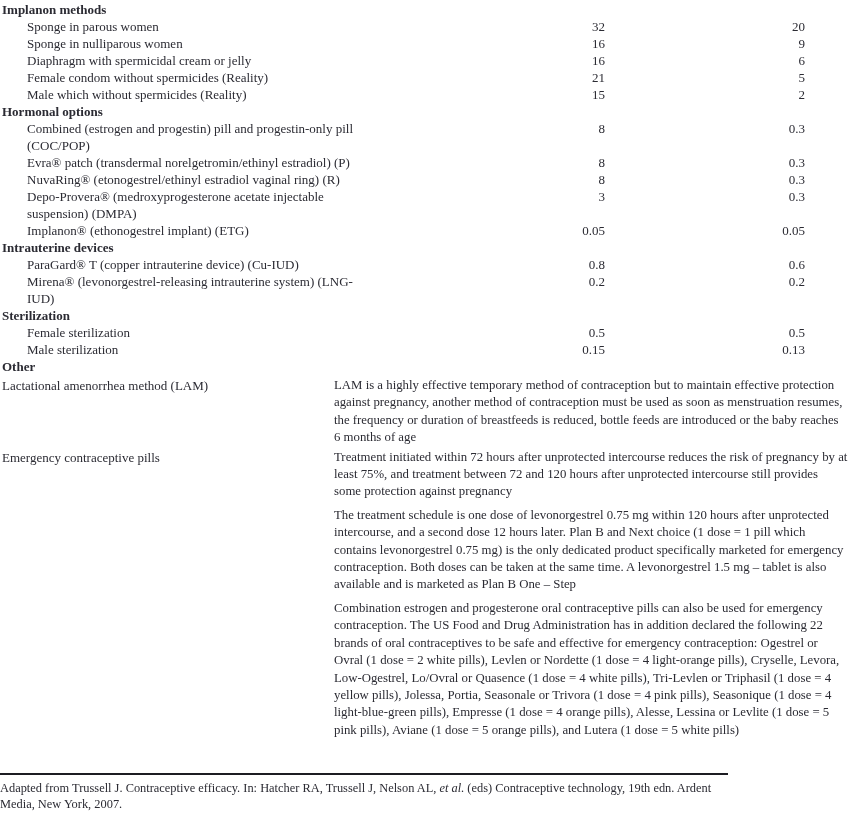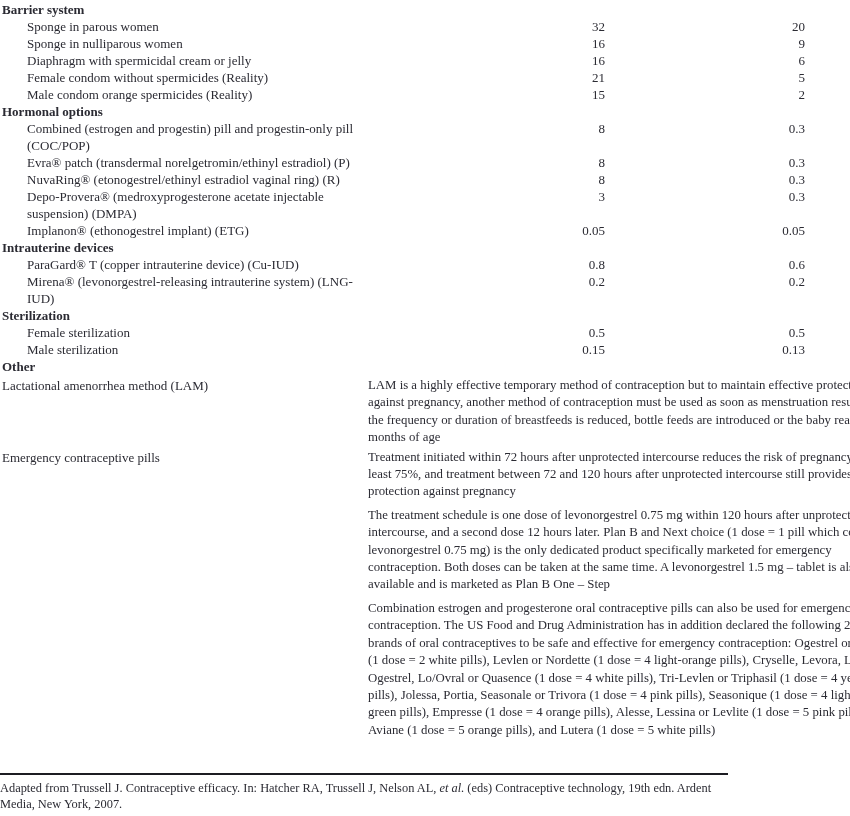--- a/index.html
+++ b/index.html
@@ -40,28 +40,27 @@
   .num-row .val {
     white-space: nowrap;
     text-align: right;
   }
   .text-row {
     display: grid;
     grid-template-columns: 314px 532px;
     align-items: start;
     line-height: 17.4px;
     margin-top: 2px;
-    gap: 44px;
   }
   .text-row .method-label {
     padding-right: 20px;
     line-height: 17px;
   }
   .text-row .para {
-    margin: 0 0 6px 8px;
+    margin: 0 0 6px 18px;
     font-size: 12.8px;
   }
   .text-row .para:last-child {
     margin-bottom: 0;
   }
   .footnote {
     position: absolute;
     left: 0;
     top: 773px;
     width: 728px;
@@ -73,21 +72,21 @@
   }
   .footnote .etal {
     font-style: italic;
   }
 </style>
 </head>
 <body>
 
 <div class="page">
 
-  <div class="section-heading first">Barrier system</div>
+  <div class="section-heading first">Implanon methods</div>
   <div class="num-row">
     <span class="method-label">Sponge in parous women</span>
     <span class="val">32</span>
     <span class="val">20</span>
     <span class="val">46</span>
   </div>
   <div class="num-row">
     <span class="method-label">Sponge in nulliparous women</span>
     <span class="val">16</span>
     <span class="val">9</span>
@@ -99,21 +98,21 @@
     <span class="val">6</span>
     <span class="val">57</span>
   </div>
   <div class="num-row">
     <span class="method-label">Female condom without spermicides (Reality)</span>
     <span class="val">21</span>
     <span class="val">5</span>
     <span class="val">49</span>
   </div>
   <div class="num-row">
-    <span class="method-label">Male condom orange spermicides (Reality)</span>
+    <span class="method-label">Male which without spermicides (Reality)</span>
     <span class="val">15</span>
     <span class="val">2</span>
     <span class="val">53</span>
   </div>
 
   <div class="section-heading">Hormonal options</div>
   <div class="num-row">
     <span class="method-label">Combined (estrogen and progestin) pill and progestin-only pill (COC/POP)</span>
     <span class="val">8</span>
     <span class="val">0.3</span>

